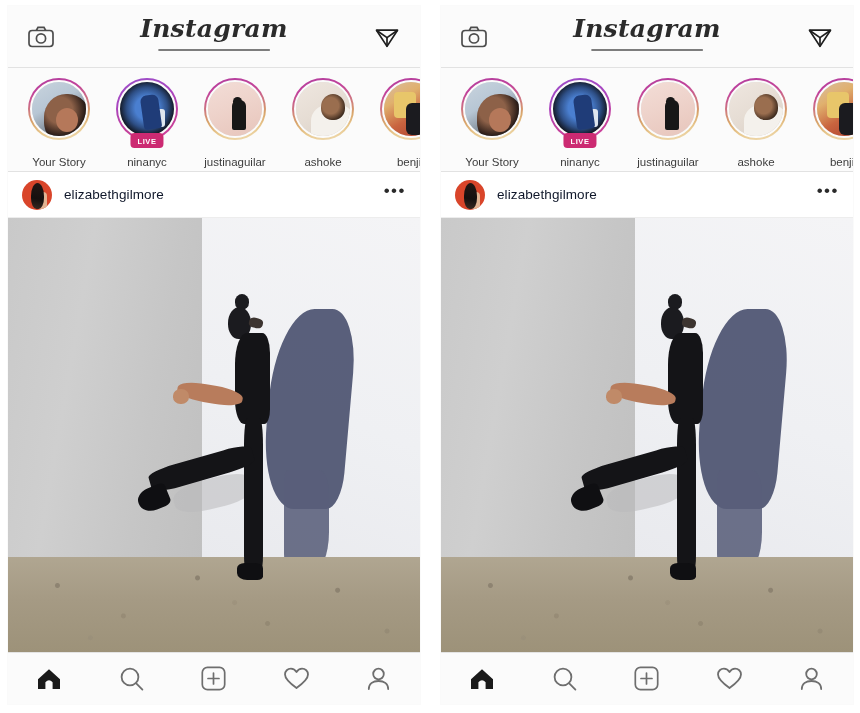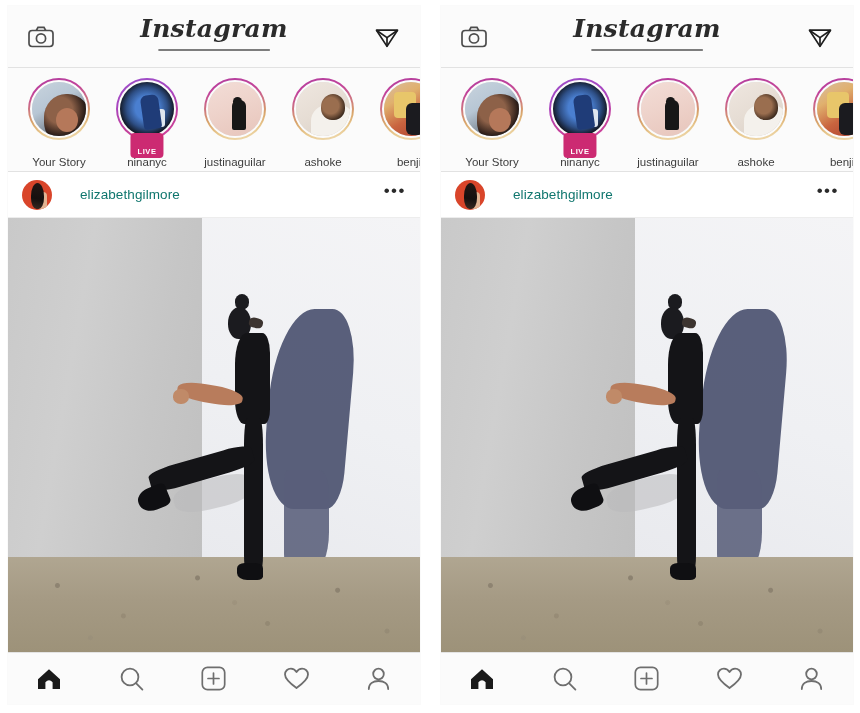--- a/index.html
+++ b/index.html
@@ -127,21 +127,21 @@
   .live-badge {
     position: absolute;
     left: 50%;
     transform: translateX(-50%);
     top: 55px;
     background: #cc2a72;
     color: #ffffff;
     font-size: 7.5px;
     font-weight: 700;
     letter-spacing: 0.6px;
-    padding: 14px 7px 2px 7px;
+    padding: 4px 7px 2px 7px;
     border-radius: 4px;
     line-height: 9px;
   }
 
   
   .av { position: absolute; inset: 0; }
   .av-yourstory {
     background: linear-gradient(150deg, #c9d4de 0%, #b7c6d4 40%, #8e9aa6 62%, #4a4f58 100%);
   }
   .av-yourstory::after {
@@ -245,22 +245,22 @@
     background: linear-gradient(190deg, #241714 0%, #15100f 60%, #3a2a22 100%);
   }
   .post-avatar::before {
     content:"";
     position:absolute; left:52%; top:42%;
     width:9px; height:17px; border-radius:4px;
     background:#e2b493;
   }
   .post-username {
     font-size: 13.5px;
-    color: #0f766e;
-    margin-left: 28px;
+    color: #0f172a;
+    margin-left: 12px;
     letter-spacing: 0.1px;
     cursor: pointer;
   }
   .post-more {
     margin-left: auto;
     font-size: 17px;
     letter-spacing: 1.5px;
     color: #2a2a2a;
     line-height: 8px;
     padding-bottom: 8px;

